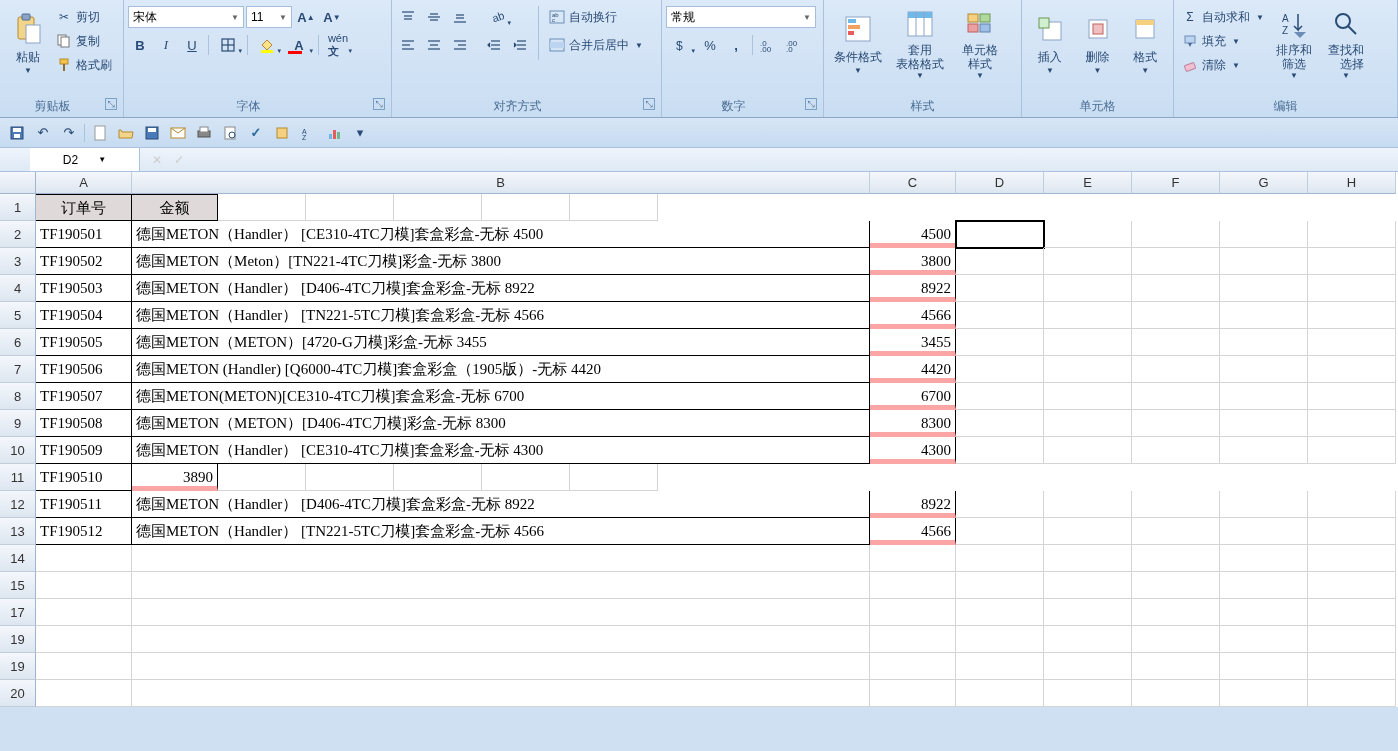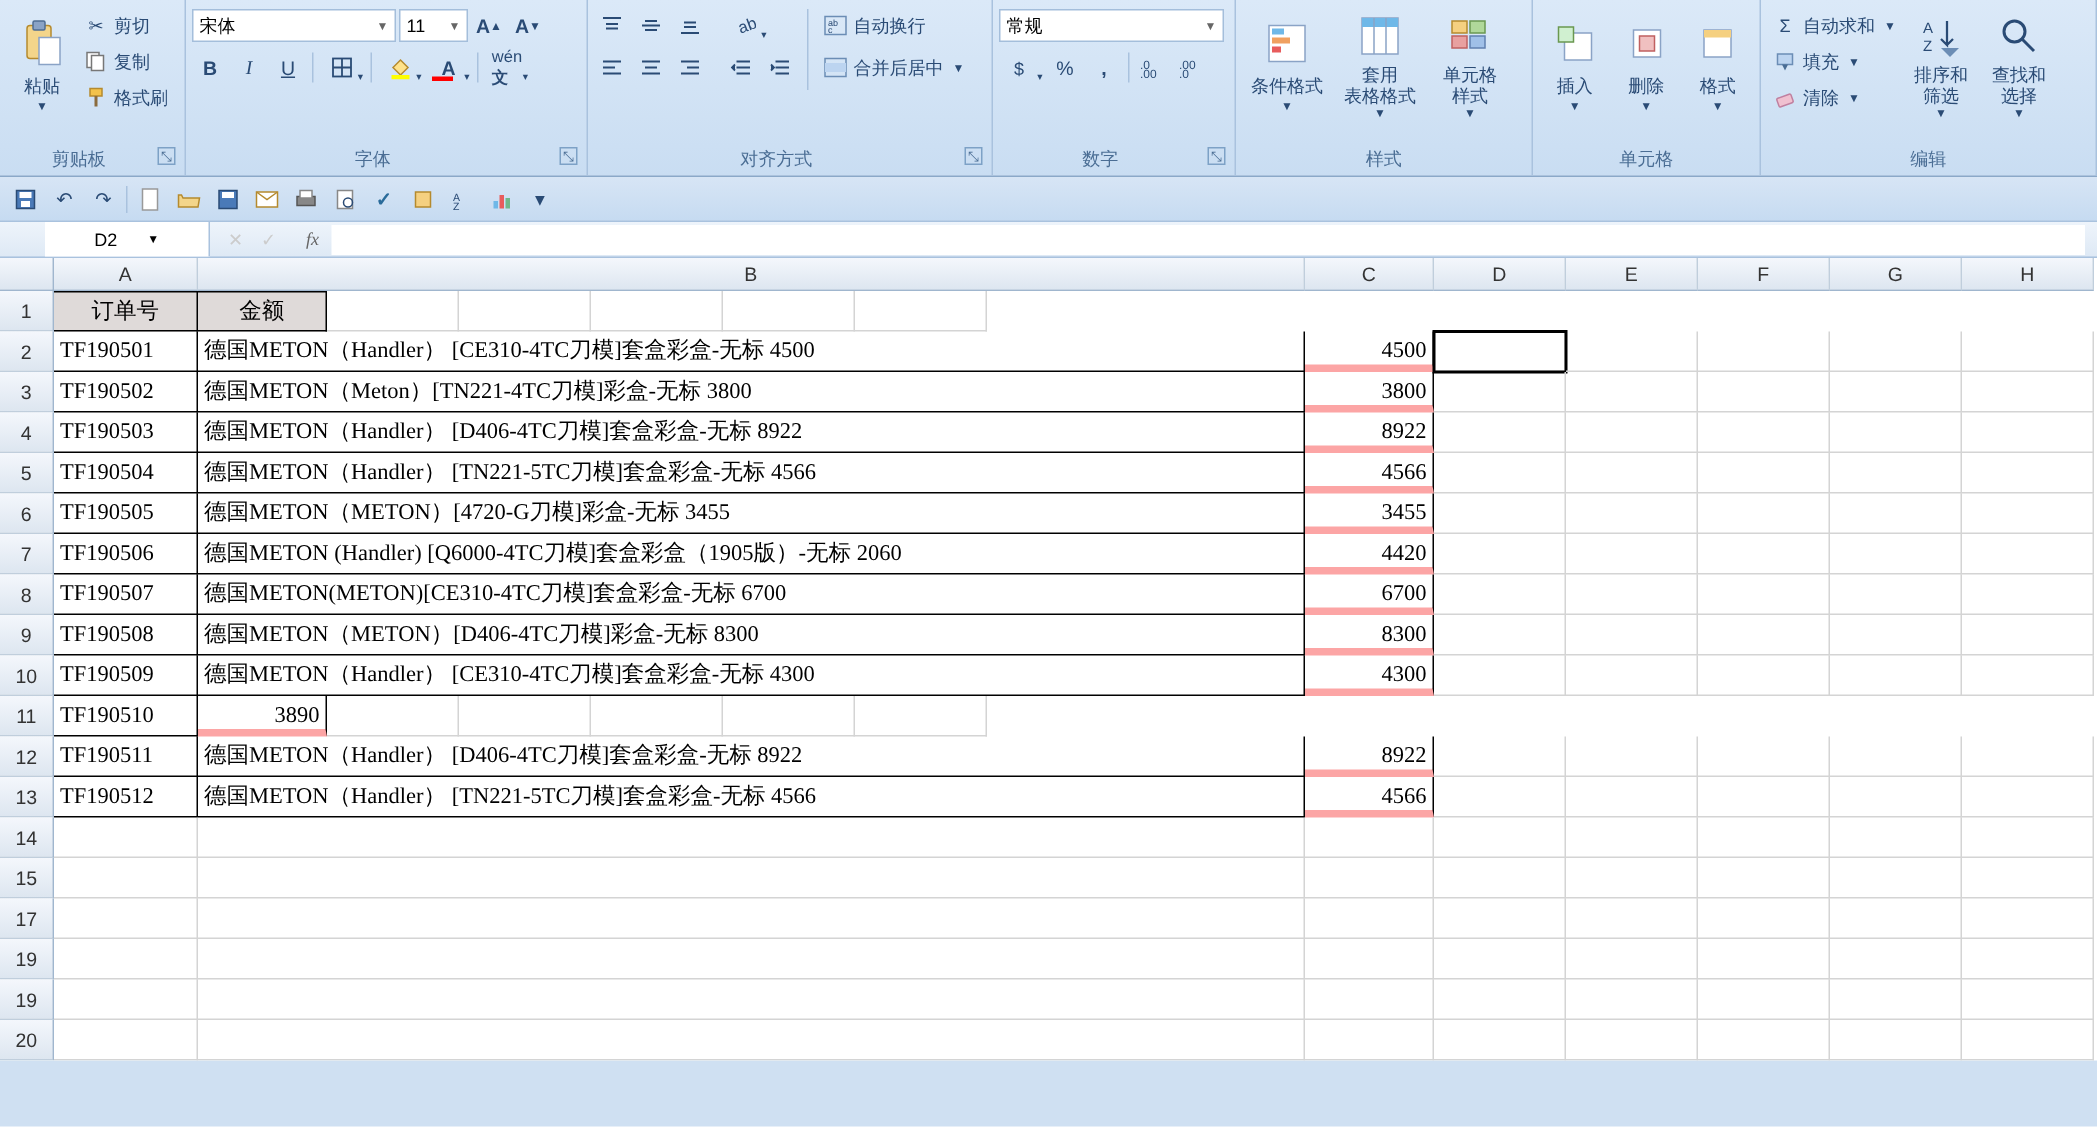--- a/index.html
+++ b/index.html
@@ -97,21 +97,21 @@
             <span>格式刷</span>
           </div>
       </div>
     </div>
     <div class="ribbon-group-label"><span>剪贴板</span><span class="launcher">⤡</span></div>
   </div>
 
   <div class="ribbon-group" style="width:268px">
     <div class="ribbon-content vstack" style="gap:6px;padding-top:4px">
       <div class="hstack">
-        <div class="combo" style="width:136px">
+        <div class="combo" style="width:116px">
             <span>宋体</span>
             <span class="dd">▼</span>
           </div>
         <div class="combo" style="width:46px">
             <span>11</span>
             <span class="dd">▼</span>
           </div>
         <div class="icon-btn" style="font-weight:bold">A<sup style="font-size:8px">▲</sup></div>
         <div class="icon-btn" style="font-weight:bold">A<sup style="font-size:8px">▼</sup></div>
       </div>
@@ -402,21 +402,21 @@
 筛选</span>
           <span class="drop">▼</span>
         </div>
       <div class="big-btn" style="width:52px">
           <div class="icon">
             <svg width="28" height="28">
               <circle cx="11" cy="11" r="7" fill="none" stroke="#2a4b75" stroke-width="2"></circle>
               <line x1="16" y1="16" x2="24" y2="24" stroke="#2a4b75" stroke-width="2"></line>
             </svg>
           </div>
-          <span style="white-space:pre-line;text-align:center;line-height:1.1">查找和
+          <span style="white-space:pre-line;text-align:right;line-height:1.1">查找和
 选择</span>
           <span class="drop">▼</span>
         </div>
     </div>
     <div class="ribbon-group-label"><span>编辑</span></div>
   </div>
 </div>
 
 <div class="qat">
   <div class="icon-btn">
@@ -486,24 +486,20 @@
 </div>
 
 <div class="namerow">
   <div class="namebox">
       <span>D2</span>
       <span class="dd">▼</span>
     </div>
   <div class="fx-btns">
     <span style="color:#ccc">✕</span>
     <span style="color:#ccc">✓</span>
-  </div>
-  <div class="fx-area">
-    <span class="fx">fx</span>
-    <input type="text" value="" style="">
   </div>
 </div>
 
 <div class="sheet-area">
   <div class="colheads">
     <div class="corner"></div>
     <div id="colheads-inner" style="display:flex">
         <div class="colhead" style="width: 96px;">A</div>
         <div class="colhead" style="width: 738px;">B</div>
         <div class="colhead" style="width: 86px;">C</div>
@@ -576,21 +572,21 @@
         <div class="cell data-c" style="width: 86px;">3455</div>
         <div class="cell " style="width: 88px;"></div>
         <div class="cell " style="width: 88px;"></div>
         <div class="cell " style="width: 88px;"></div>
         <div class="cell " style="width: 88px;"></div>
         <div class="cell " style="width: 88px;"></div>
       </div>
       <div class="row">
         <div class="rowhead">7</div>
         <div class="cell data-a" style="width: 96px;">TF190506</div>
-        <div class="cell data-b" style="width: 738px;">德国METON (Handler) [Q6000-4TC刀模]套盒彩盒（1905版）-无标 2060</div>
+        <div class="cell data-b" style="width: 738px;">德国METON (Handler) [Q6000-4TC刀模]套盒彩盒（1905版）-无标 4420</div>
         <div class="cell data-c" style="width: 86px;">4420</div>
         <div class="cell " style="width: 88px;"></div>
         <div class="cell " style="width: 88px;"></div>
         <div class="cell " style="width: 88px;"></div>
         <div class="cell " style="width: 88px;"></div>
         <div class="cell " style="width: 88px;"></div>
       </div>
       <div class="row">
         <div class="rowhead">8</div>
         <div class="cell data-a" style="width: 96px;">TF190507</div>

